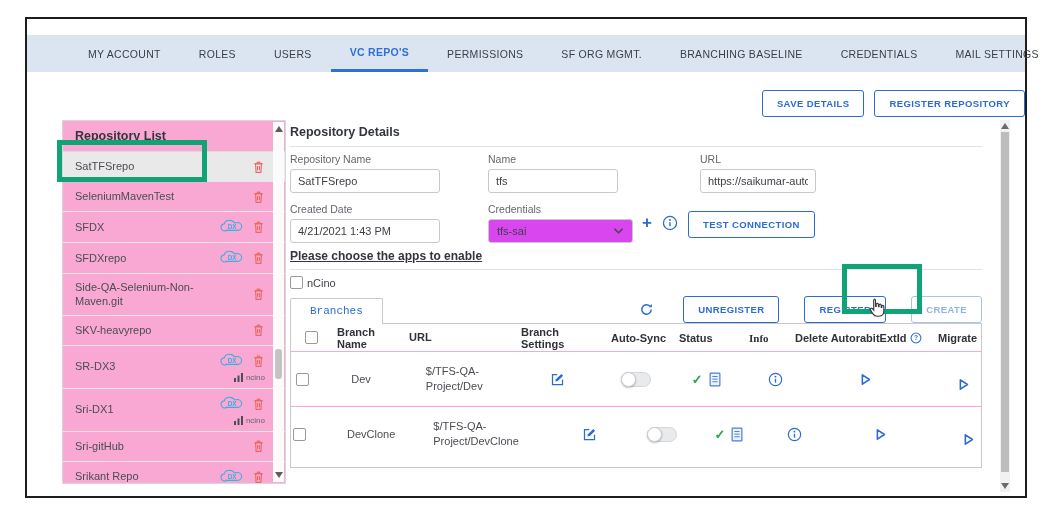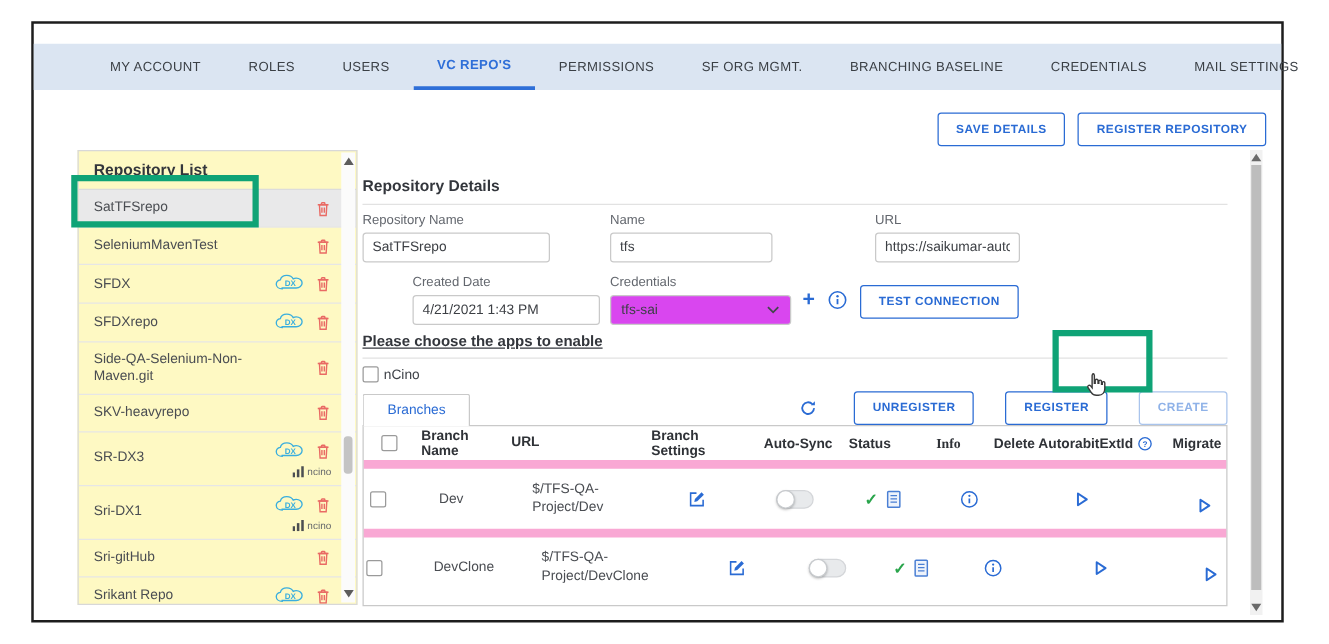--- a/index.html
+++ b/index.html
@@ -6,72 +6,72 @@
   html,body { width:1063px; height:515px; background:#ffffff; font-family:"Liberation Sans", sans-serif; overflow:hidden; }
   .stage { position:relative; width:1063px; height:515px; background:#fff; }
   .frame { position:absolute; left:25px; top:17px; width:1002px; height:481px; border:2px solid #1d1d1d; background:#fff;padding-left:27px; }
 
   
   .topnav { position:absolute; left:0; top:16px; right:0; height:37px; background:#dbe5f2; display:flex; align-items:stretch; padding-left:42px; }
   .tab { display:flex; align-items:center; padding:0 19px; font-size:10.5px; letter-spacing:.3px; color:#3a3f45; cursor:default; white-space:nowrap; }
   .tab.active { color:#2f6fd8; border-bottom:3px solid #2f6fd8; font-weight:bold; }
 
   
-  .actions { position:absolute; top:71px; right:12px; display:flex; gap:10px;align-items:flex-end; }
+  .actions { position:absolute; top:71px; right:0; display:flex; gap:10px;align-items:flex-end; }
   .btn { background:#fff; border:1px solid #2a6bd4; color:#2a6bd4; font-size:9.5px; font-weight:bold; letter-spacing:.4px; padding:7px 14px; border-radius:3px; font-family:"Liberation Sans",sans-serif; cursor:pointer; white-space:nowrap; }
   .btn.dim { border-color:#a9c4ec; color:#8fb2e8; }
 
   
-  .sidebar { position:absolute; left:35px; top:101px; width:224px; height:364px; border:1px solid #d8d8d8; background:#fef9c3; overflow:hidden; }
+  .sidebar { position:absolute; left:35px; top:101px; width:224px; height:364px; border:1px solid #d8d8d8; background:#f9a8d4; overflow:hidden; }
   .sb-title { font-size:12.5px; font-weight:bold; color:#33363c; padding:8px 12px; border-bottom:1px solid #dcdcdc; }
   .repo-list { list-style:none; }
   .repo-item { display:flex; justify-content:space-between; align-items:center; padding:6px 20px 6px 12px; min-height:30px; border-bottom:1px solid #e6e6e6; font-size:11px; color:#4a4d52; cursor:pointer; }
   .repo-item.selected { background:#e9e9ea; }
   .repo-item .nm { max-width:130px; line-height:1.3; }
   .bdg { display:flex; flex-direction:column; align-items:flex-end; gap:2px; }
   .bdgrow { display:flex; align-items:center; gap:6px; }
   .ncino { display:none; align-items:flex-end; gap:2px; font-size:8px; color:#63666a; }
   .repo-item.has-ncino .ncino { display:flex; }
   .repo-item .dx { display:none; }
   .repo-item.has-dx .dx { display:block; }
   
   .sb-scroll { position:absolute; right:1px; top:1px; bottom:1px; width:11px; background:#fbfbfb; }
   .sar { position:absolute; left:2px; width:0; height:0; border-left:4px solid transparent; border-right:4px solid transparent; }
   .sar.up { top:4px; border-bottom:6px solid #5c5c5c; }
   .sar.down { bottom:4px; border-top:6px solid #5c5c5c; }
   .sb-thumb { position:absolute; left:2px; top:63%; width:7px; height:30px; background:#c4c4c4; border-radius:3px; }
 
   
-  .main { position:absolute; left:263px; top:118px; width:692px; }
+  .main { position:absolute; left:263px; top:101px; width:692px; }
   .sec-title { font-size:12.5px; font-weight:bold; color:#33363c; padding:5px 0 7px; }
   .rule { border-top:1px solid #e2e2e2; }
   .form { position:relative; height:96px; }
   .fld { position:absolute; }
   .fld label { display:block; font-size:10.5px; color:#63676e; margin-bottom:4px; }
   .inp { height:24px; border:1px solid #c9c9c9; border-radius:3px; font-size:11px; color:#3c3f44; padding:0 7px; font-family:"Liberation Sans",sans-serif; background:#fff; width:100%; }
   .sel { display:flex; align-items:center; justify-content:space-between; height:24px; border:1px solid #c9c9c9; border-radius:3px; font-size:11px; color:#3c3f44; padding:0 8px; cursor:pointer; background:#d946ef; }
   .plus { position:absolute; left:352px; top:64px; font-size:17px; font-weight:bold; color:#2a6bd4; line-height:24px; cursor:pointer; }
   .iinfo { position:absolute; left:372px; top:68px; cursor:pointer; }
   .testconn { position:absolute; left:398px; top:64px; }
 
   .apps-title { font-size:12px; font-weight:bold; color:#33363c; padding:6px 0 6px;text-decoration:underline; }
   .cbrow { display:flex; align-items:center; gap:4px; padding:6px 0 4px; font-size:11px; color:#3f4349; }
   .cb { display:inline-block; width:13px; height:13px; border:1px solid #9a9a9a; border-radius:2px; background:#fff; cursor:pointer; }
 
   
   .tabrow { position:relative; height:28px; margin-top:2px; }
-  .branch-tab { position:absolute; left:0; bottom:-1px; background:#fff; border:1px solid #c9c9c9; border-bottom:none; border-radius:2px 2px 0 0; padding:6px 19px 7px; font-size:11px; color:#2a6bd4; z-index:2; cursor:pointer; }
+  .branch-tab { position:absolute; left:0; bottom:-1px; background:#fff; border:1px solid #c9c9c9; border-bottom:none; border-radius:2px 2px 0 0; padding:6px 19px 7px; font-size:11px; color:#2a6bd4; z-index:2; cursor:pointer;font-family:Liberation Mono, monospace; }
   .tabbtns { position:absolute; right:0; top:1px; display:flex; align-items:center; gap:25px; }
   .refresh { margin-right:4px; cursor:pointer; display:flex; }
 
   
   .btable { border:1px solid #c9c9c9; background:#fff; padding-bottom:6px; }
   .thead, .trow { display:flex; align-items:center; }
   .thead { height:27px; font-size:11px; font-weight:bold; color:#2f3237; }
-  .trow { min-height:55px; border-top:7px solid #f9a8d4; font-size:11px; color:#4a4d52;gap:32px; }
+  .trow { min-height:55px; border-top:1px solid #f9a8d4; font-size:11px; color:#4a4d52;gap:32px; }
   .c { padding-left:6px; display:flex; align-items:center; gap:4px; }
   .c-cb { width:40px; justify-content:center; padding-left:0; }
   .c-name { width:72px; }
   .c-url { width:112px; line-height:1.35; padding-right:14px; }
   .c-set { width:90px; }
   .trow .c-set { justify-content:center; }
   .c-sync { width:68px; }
   .trow .c-sync { justify-content:center; }
   .c-status { width:64px; gap:6px; }
   .c-info { width:52px; padding-left:12px;font-family:Liberation Serif, serif; }
@@ -321,21 +321,21 @@
           <input class="inp" value="SatTFSrepo" style="">
         </div>
         <div class="fld" style="left:198px;top:6px;width:130px;">
           <label>Name</label>
           <input class="inp" value="tfs" style="">
         </div>
         <div class="fld" style="left:410px;top:6px;width:116px;">
           <label>URL</label>
           <input class="inp" value="https://saikumar-autorabit.v" style="">
         </div>
-        <div class="fld" style="left:0;top:56px;width:150px;margin-left:40px;">
+        <div class="fld" style="left:0;top:56px;width:150px;">
           <label>Created Date</label>
           <input class="inp" value="4/21/2021 1:43 PM" style="">
         </div>
         <div class="fld" style="left:198px;top:56px;width:145px;">
           <label>Credentials</label>
           <div class="sel">
             <span>tfs-sai</span>
             <svg width="11" height="8" viewBox="0 0 12 8">
                 <path d="M1.5 1.5L6 6l4.5-4.5" fill="none" stroke="#43474c" stroke-width="1.6"></path>
               </svg>

